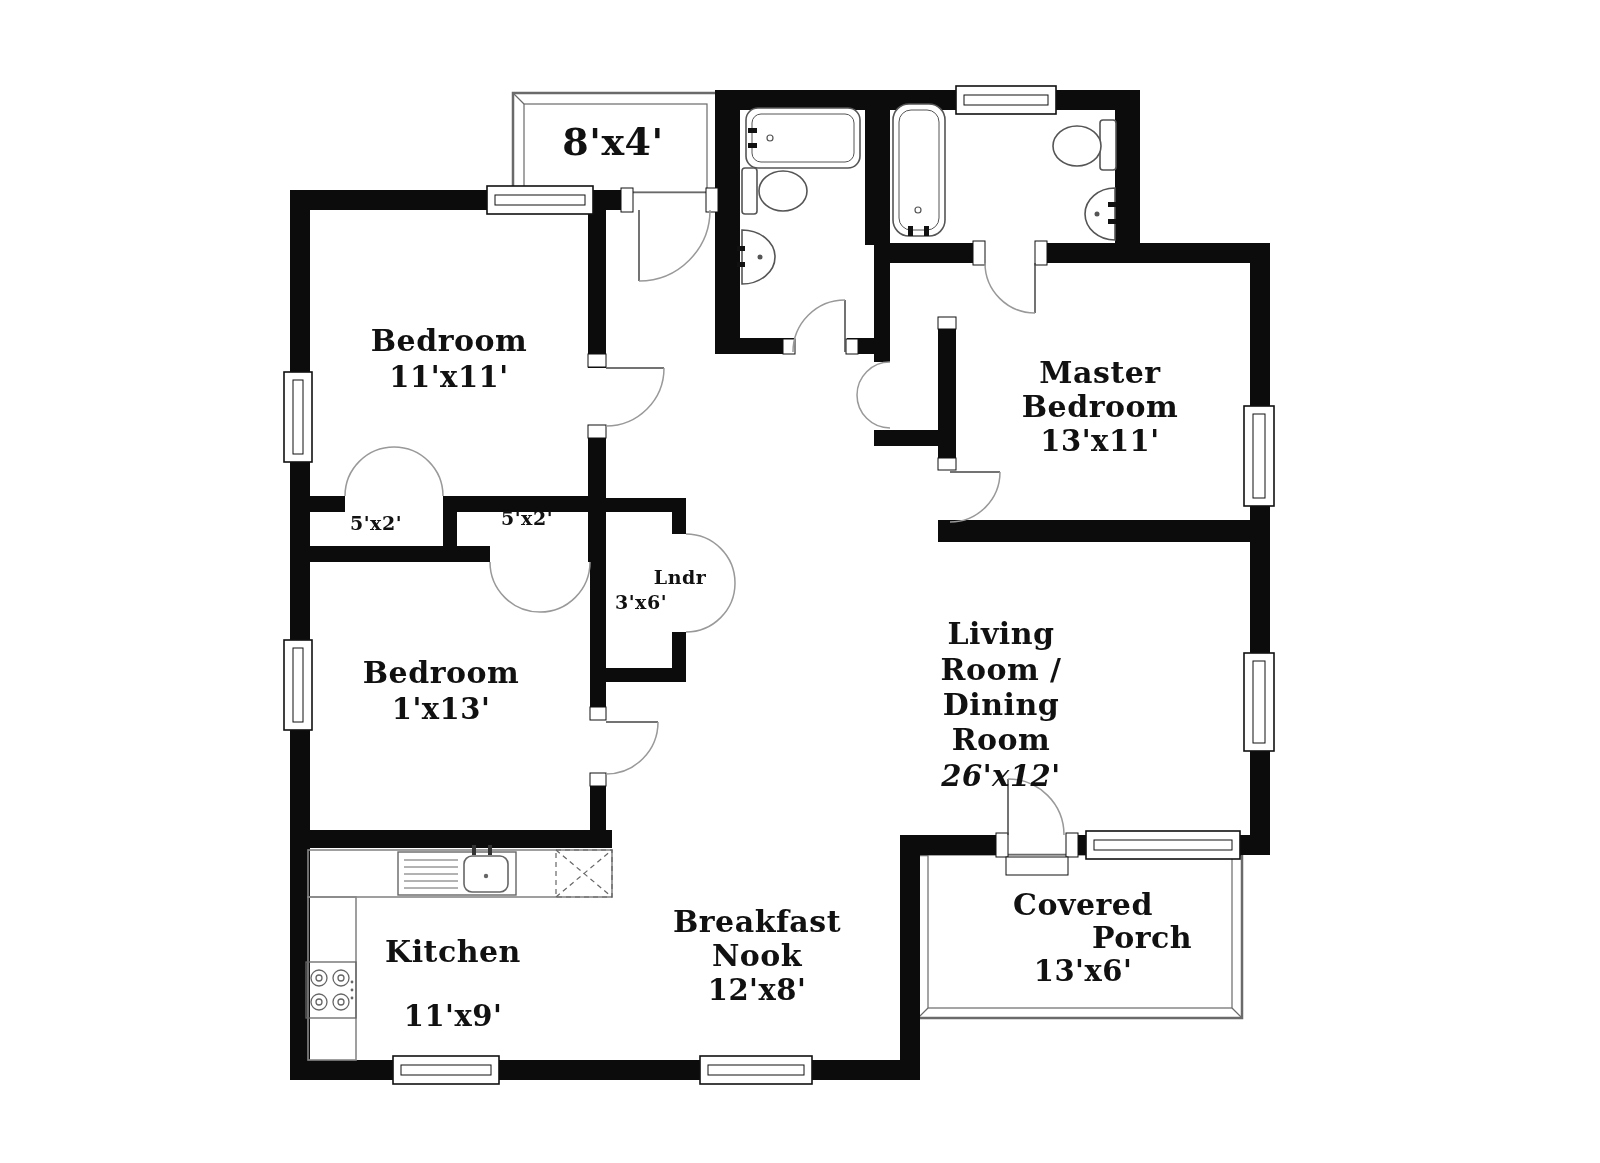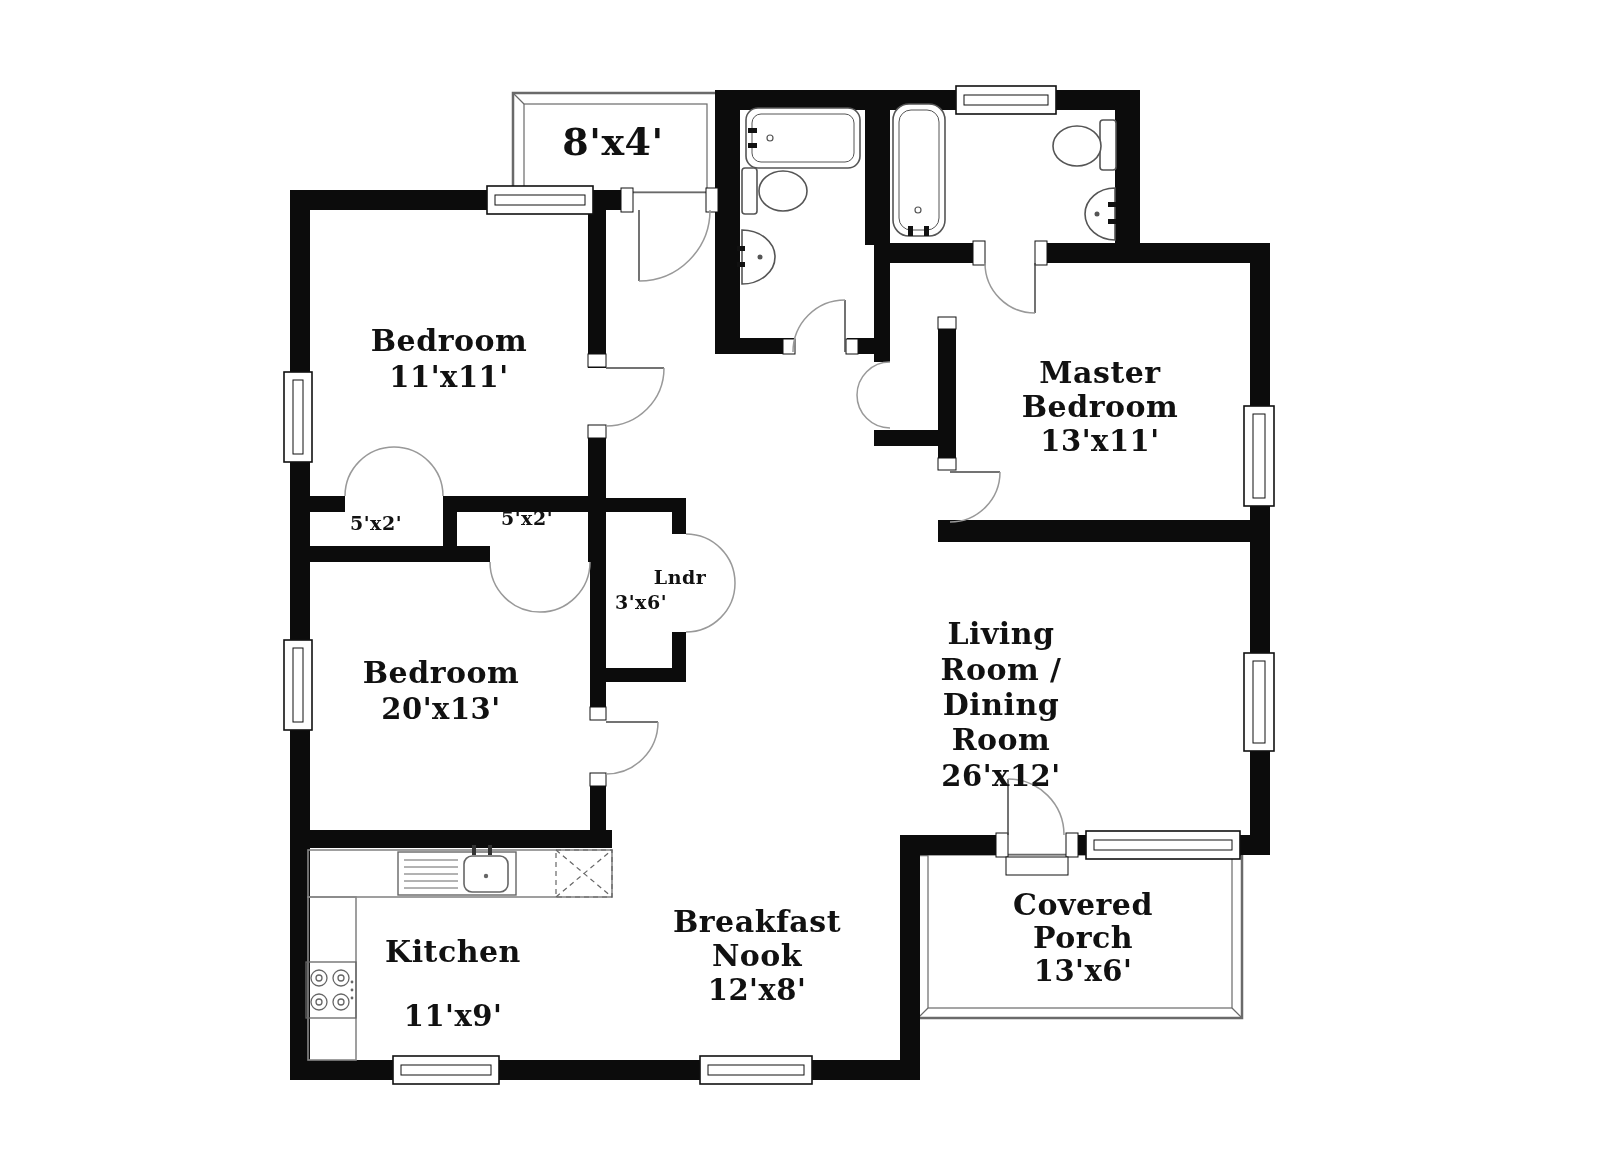--- a/index.html
+++ b/index.html
@@ -261,33 +261,33 @@
   <div class="lbl f30" style="left:1100px;top:407px;">Bedroom</div>
   <div class="lbl f29" style="left:1100px;top:441px;">13'x11'</div>
 
   <div class="lbl f24" style="left:376px;top:523px;">5'x2'</div>
   <div class="lbl f24" style="left:527px;top:518px;">5'x2'</div>
 
   <div class="lbl f24" style="left:680px;top:577px;">Lndr</div>
   <div class="lbl f24" style="left:641px;top:602px;">3'x6'</div>
 
   <div class="lbl f30" style="left:441px;top:673px;">Bedroom</div>
-  <div class="lbl f29" style="left:441px;top:709px;">20'x13'</div>
+  <div class="lbl f29" style="left:441px;top:709px;">1'x13'</div>
 
   <div class="lbl f30" style="left:1001px;top:634px;">Living</div>
   <div class="lbl f30" style="left:1001px;top:670px;">Room /</div>
   <div class="lbl f30" style="left:1001px;top:705px;">Dining</div>
   <div class="lbl f30" style="left:1001px;top:740px;text-align:right;">Room</div>
-  <div class="lbl f29" style="left:1001px;top:776px;">26'x12'</div>
+  <div class="lbl f29" style="left:1001px;top:776px;font-style:italic;">26'x12'</div>
 
   <div class="lbl f30" style="left:453px;top:952px;">Kitchen</div>
   <div class="lbl f29" style="left:453px;top:1016px;">11'x9'</div>
 
   <div class="lbl f30" style="left:757px;top:922px;">Breakfast</div>
   <div class="lbl f30" style="left:757px;top:956px;">Nook</div>
   <div class="lbl f29" style="left:757px;top:990px;">12'x8'</div>
 
   <div class="lbl f30" style="left:1083px;top:905px;">Covered</div>
-  <div class="lbl f30" style="left:1083px;top:938px;text-align:center;">Porch</div>
+  <div class="lbl f30" style="left:1142px;top:938px;text-align:center;">Porch</div>
   <div class="lbl f29" style="left:1083px;top:971px;">13'x6'</div>
 
   <div class="wm" style="left:1516px;top:570px;">StellarMLS</div>
 </div>
 
 </body></html>

